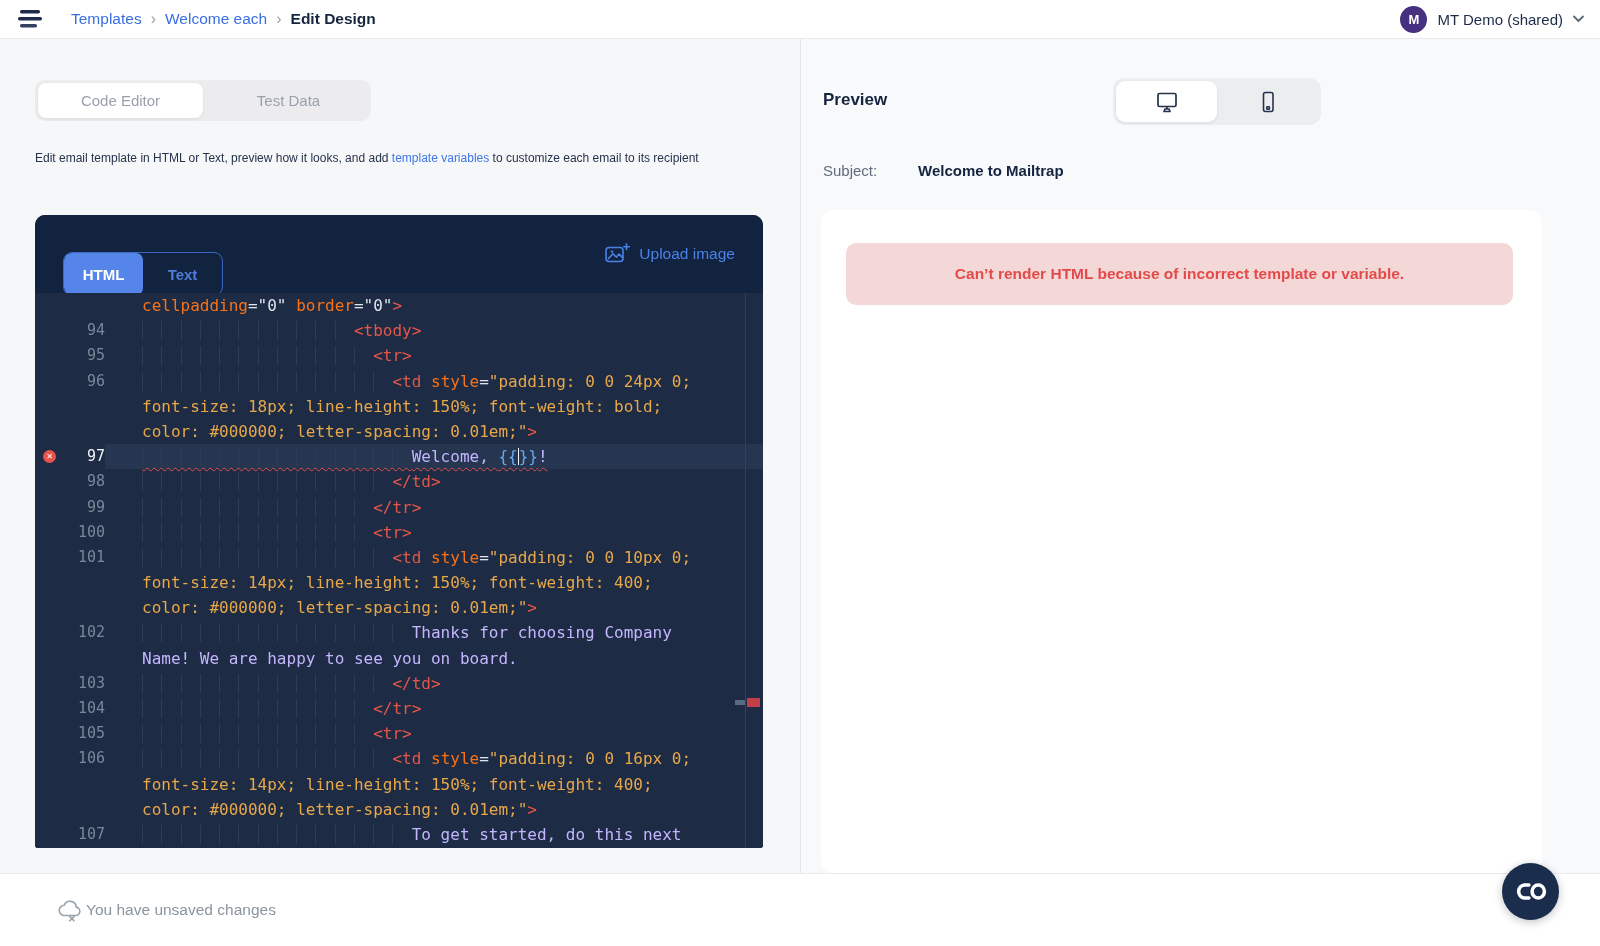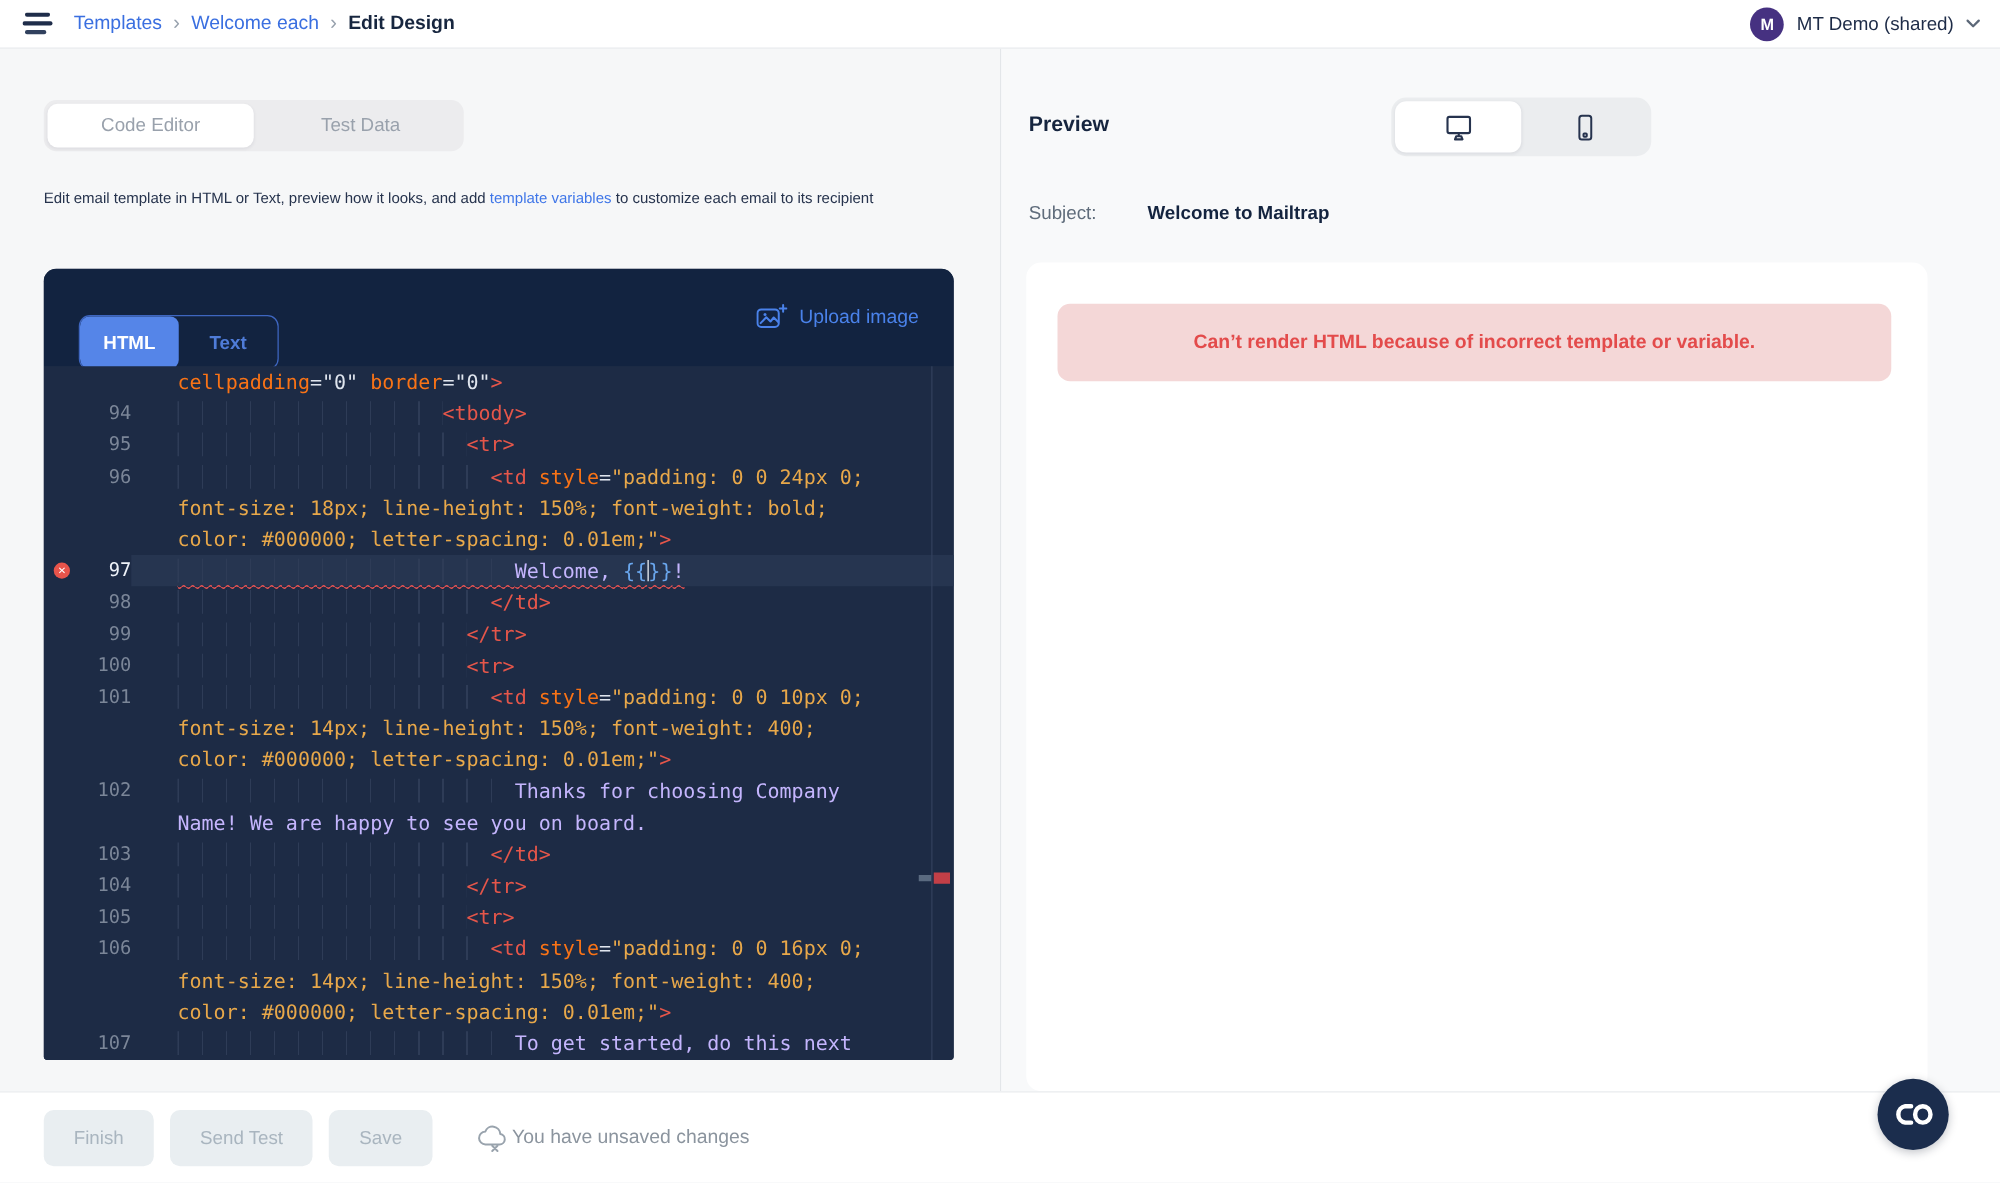--- a/index.html
+++ b/index.html
@@ -3,21 +3,21 @@
 <meta charset="utf-8">
 <style>
   html,body{margin:0;padding:0;}
   body{width:1600px;height:946px;position:relative;overflow:hidden;
        font-family:"Liberation Sans",sans-serif;background:#f6f7f8;}
 
   
   .topbar{position:absolute;left:0;top:0;width:1600px;height:38px;background:#fff;
           border-bottom:1px solid #e8eaed;display:flex;align-items:center;z-index:5;}
   .hamburger{margin-left:18px;cursor:pointer;flex:none;}
-  .breadcrumbs{margin-left:16px;display:flex;align-items:center;gap:9px;font-size:15.5px;}
+  .breadcrumbs{margin-left:28px;display:flex;align-items:center;gap:9px;font-size:15.5px;}
   .bc-link{color:#3a6fe0;text-decoration:none;font-weight:500;cursor:pointer;}
   .bc-sep{color:#97a1ad;font-size:16px;}
   .bc-current{color:#17263f;font-weight:700;}
   .ws{margin-left:auto;margin-right:16px;display:flex;align-items:center;gap:10px;cursor:pointer;}
   .avatar{width:27px;height:27px;border-radius:50%;background:#463181;color:#fff;
           font-size:13px;font-weight:700;display:flex;align-items:center;justify-content:center;}
   .ws-name{font-size:15px;color:#1d2b47;}
 
   
   .left-col{position:absolute;left:0;top:38px;width:800px;height:835px;background:#f6f7f8;}
@@ -200,25 +200,20 @@
     <span class="subj-label">Subject:</span>
     <span class="subj-value">Welcome to Mailtrap</span>
   </div>
 
   <div class="card">
     <div class="banner">Can’t render HTML because of incorrect template or variable.</div>
   </div>
 </div>
 
 <div class="footer">
-  <div id="footer-buttons" style="display:flex;gap:13px;">
-      <button class="f-btn">Finish</button>
-      <button class="f-btn">Send Test</button>
-      <button class="f-btn">Save</button>
-    </div>
   <div class="status-group">
     <svg width="27" height="24" viewBox="0 0 27 24" fill="none" stroke="#99a3ad" stroke-width="1.6" stroke-linecap="round" stroke-linejoin="round">
       <path d="M7.5 17.5 h11 a4.2 4.2 0 0 0 .7 -8.36 A6.2 6.2 0 0 0 7.2 7.3 A4.6 4.6 0 0 0 7.5 17.5 z"></path>
       <path d="M12.8 18.6 l4.2 4.2 M17 18.6 l-4.2 4.2"></path>
     </svg>
     <span class="status-text">You have unsaved changes</span>
   </div>
 </div>
 
 <div class="fab">

